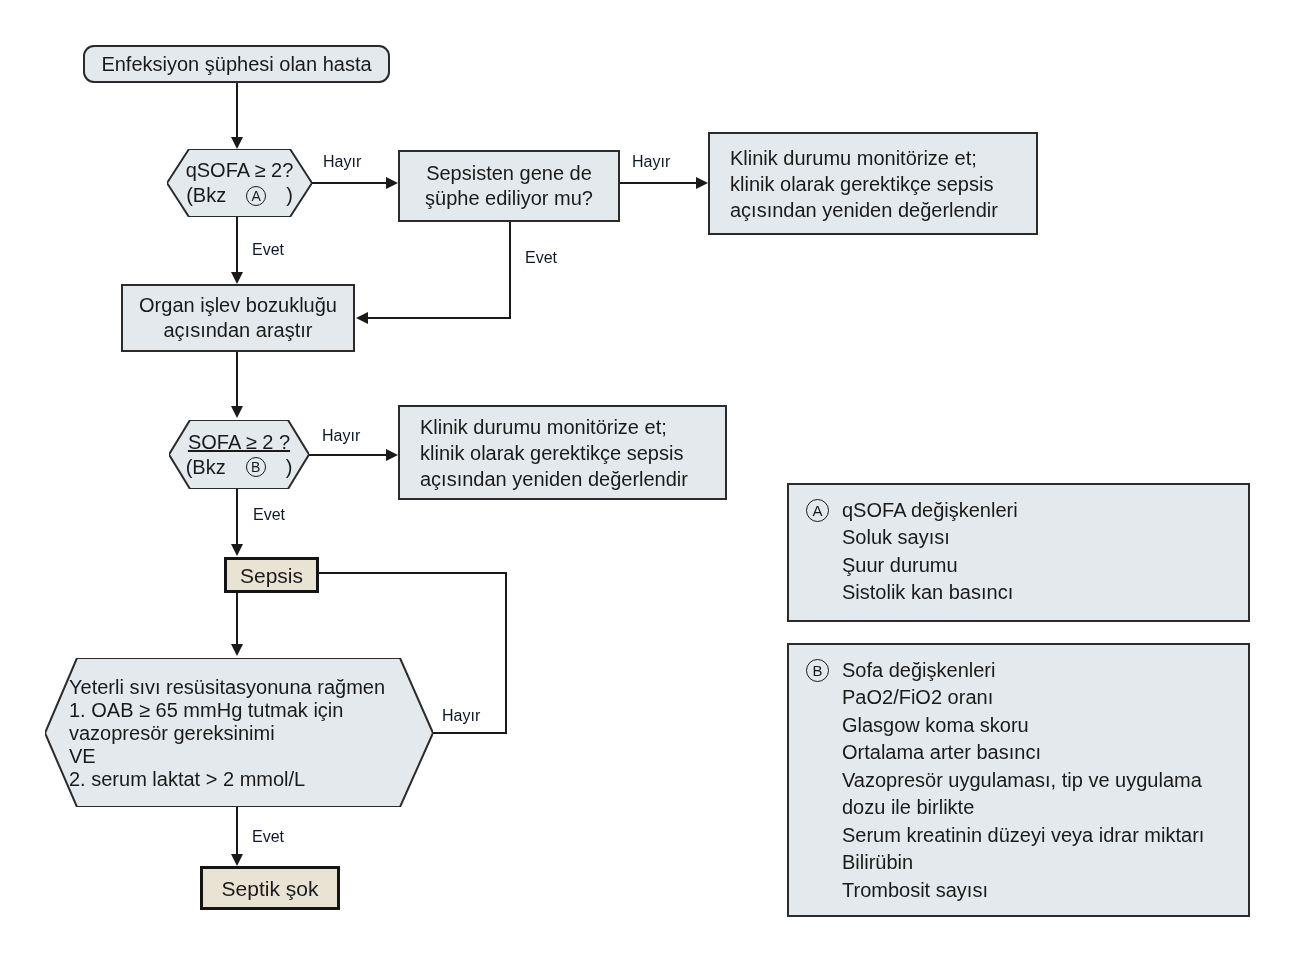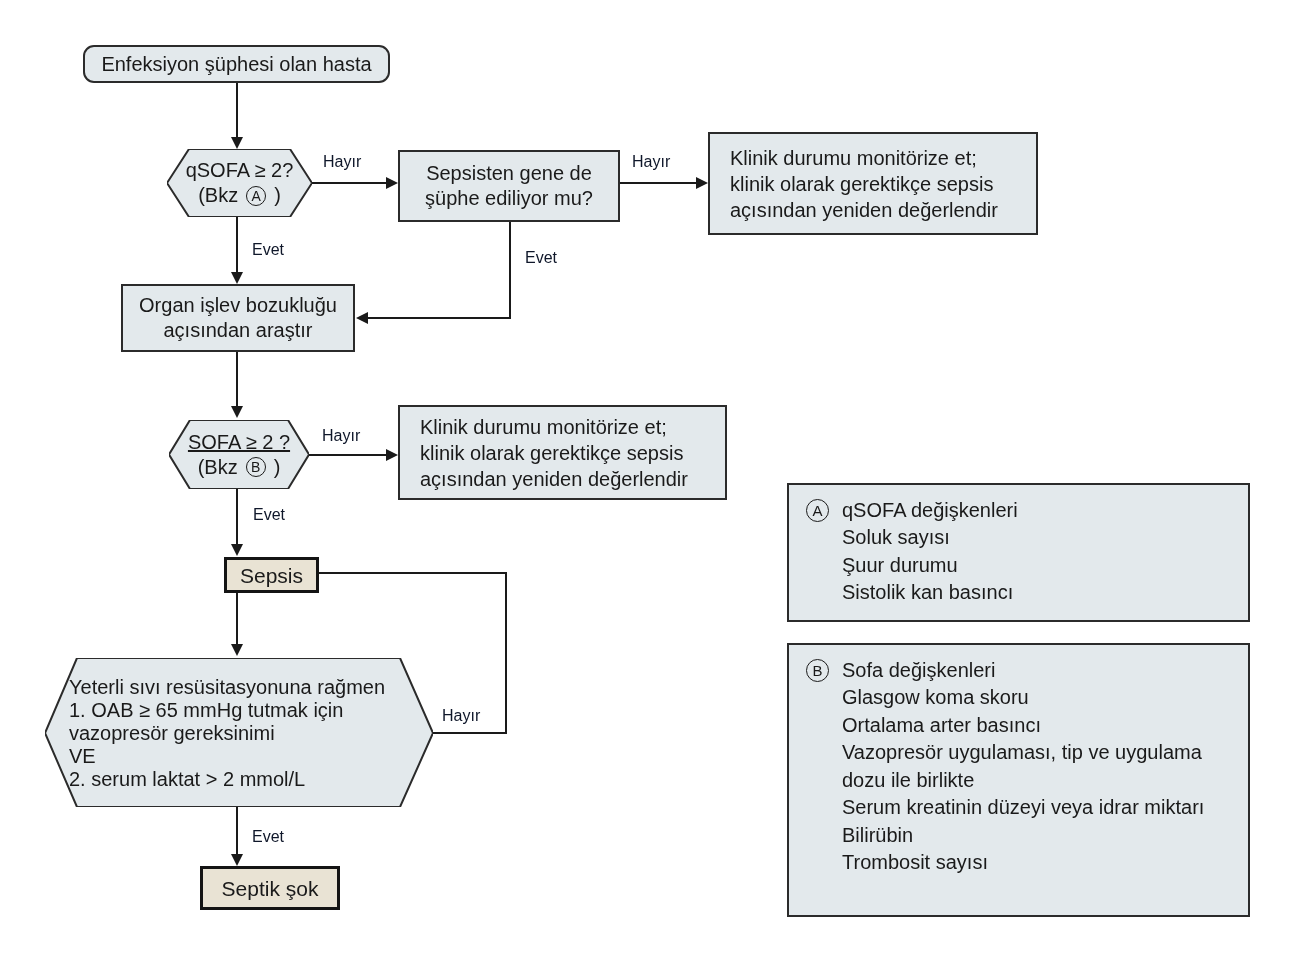--- a/index.html
+++ b/index.html
@@ -55,21 +55,21 @@
   .hex-node svg { position: absolute; left: 0; top: 0; }
   .hex-node polygon { fill: var(--node-fill, #e3e9ec); stroke: var(--node-border, #2b2b2b); stroke-width: 2; }
   .hex-content { position: relative; z-index: 1; }
   .hex-body-text {
     position: relative; z-index: 1;
     text-align: left;
     white-space: pre-line;
     line-height: 23px;
   }
 
-  .ref-row { display: inline-flex; align-items: center; justify-content: center; gap: 8px; }
+  .ref-row { display: inline-flex; align-items: center; justify-content: center; gap: 20px; }
   .circle-letter {
     display: inline-flex;
     align-items: center;
     justify-content: center;
     width: 20px; height: 20px;
     border: 1.8px solid #1a1a1a;
     border-radius: 50%;
     font-size: 14px;
     line-height: 1;
     box-sizing: border-box;
@@ -248,20 +248,21 @@
       <li>Sistolik kan basıncı</li>
     </ul>
   </div>
 
   <div class="legend" style="left:787px; top:643px; width:463px; height:274px;">
     <div class="legend-title-row">
       <span class="circle-letter">B</span>
       <span>Sofa değişkenleri</span>
     </div>
     <ul>
+      <li>PaO2/FiO2 oranı</li>
       <li>Glasgow koma skoru</li>
       <li>Ortalama arter basıncı</li>
       <li>Vazopresör uygulaması, tip ve uygulama dozu ile birlikte</li>
       <li>Serum kreatinin düzeyi veya idrar miktarı</li>
       <li>Bilirübin</li>
       <li>Trombosit sayısı</li>
     </ul>
   </div>
 
 </div>

